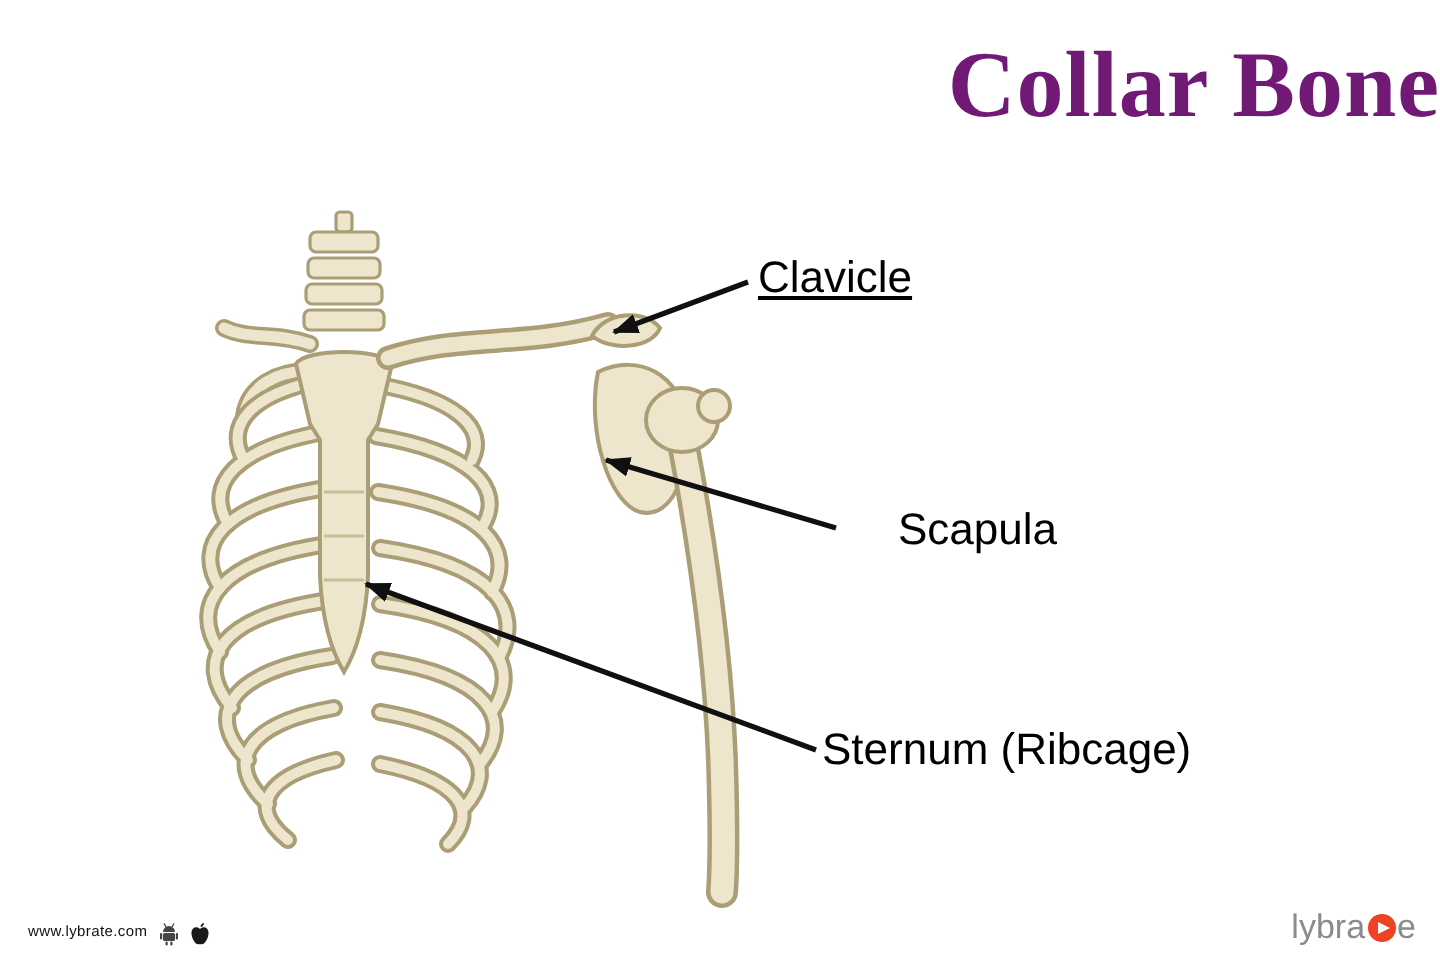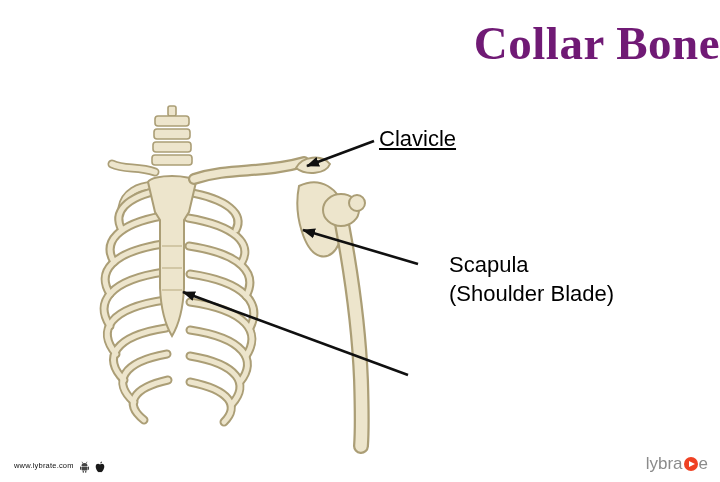--- a/index.html
+++ b/index.html
@@ -173,21 +173,23 @@
       <line x1="418" y1="264" x2="303" y2="230" marker-end="url(#ah)"></line>
       <line x1="408" y1="375" x2="183" y2="292" marker-end="url(#ah)"></line>
     </g>
   </svg>
 
   <div class="label label-clavicle">
     <span>Clavicle</span>
   </div>
   <div class="label label-scapula">
     <span>Scapula</span>
-    <span>(Shoulder Blade)</span>
+  </div>
+  <div class="label label-sternum">
+    <span>Sternum (Ribcage)</span>
   </div>
 
   <div class="footer-left">
     <span class="website">www.lybrate.com</span>
     <svg width="11" height="12" viewBox="0 0 22 24">
       <g fill="#444">
         <path d="M5,10 a6,6 0 0 1 12,0 Z"></path>
         <rect x="5" y="11" width="12" height="8" rx="1.5"></rect>
         <rect x="2" y="11" width="2.2" height="6.5" rx="1"></rect>
         <rect x="17.8" y="11" width="2.2" height="6.5" rx="1"></rect>

